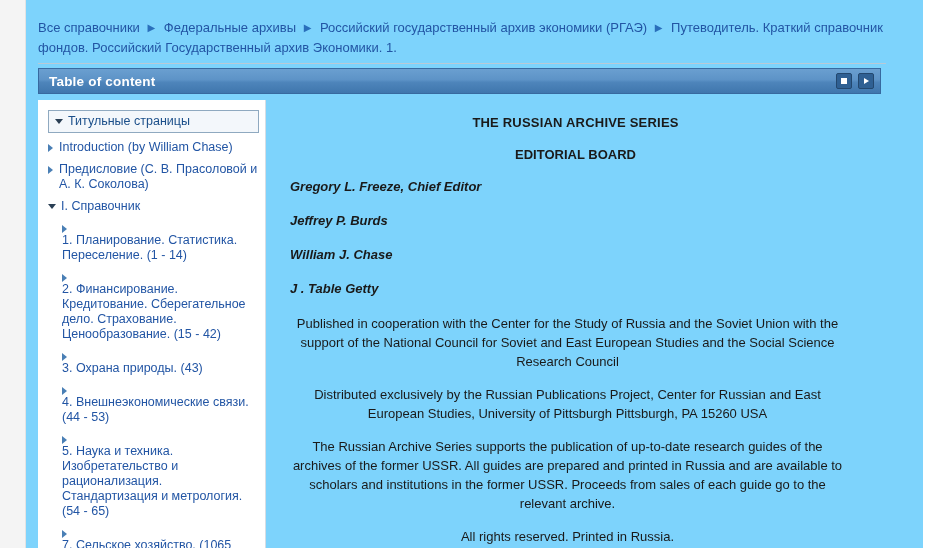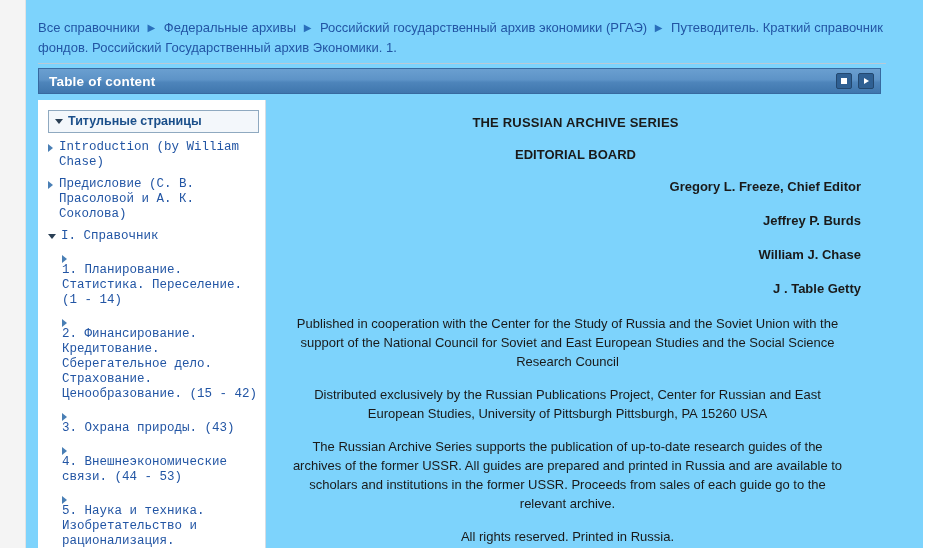--- a/index.html
+++ b/index.html
@@ -110,21 +110,20 @@
     background: #f3f7fb;
     padding: 3px 6px 3px 6px;
     display: flex;
     align-items: flex-start;
     margin-bottom: 7px;
   }
   .toc-selected .lbl {
     color: #1b4f8a;
     font-size: 12.5px;
     line-height: 15px;
-    font-weight: bold;
   }
   .tri-down {
     width: 0; height: 0;
     border-left: 4px solid transparent;
     border-right: 4px solid transparent;
     border-top: 5px solid #2a3f55;
     margin: 5px 5px 0 0;
     flex: none;
   }
   .tri-right {
@@ -138,21 +137,20 @@
   .toc-item {
     display: flex;
     align-items: flex-start;
     margin-bottom: 7px;
   }
   .toc-item .lbl {
     color: #2255a4;
     font-size: 12.5px;
     line-height: 15px;
     cursor: pointer;
-    font-family: Liberation Mono, monospace;
   }
   .toc-item.level1 { padding-left: 0; }
   .toc-item.level2 { padding-left: 14px; flex-direction: column; }
   .toc-item.expanded .lbl { color: #2255a4; }
   
   .doc {
     flex: 1;
     padding: 14px 20px 0 24px;
     overflow: hidden;
     font-size: 13px;
@@ -160,24 +158,25 @@
     line-height: 18px;
   }
   .doc .head {
     text-align: center;
     font-weight: bold;
     margin: 0 0 14px 0;
     font-size: 13px;
   }
   .doc .head.h1 { letter-spacing: 0.2px; }
   .doc .name {
-    text-align: right;
+    text-align: left;
     font-weight: bold;
     margin: 0 0 16px 0;
     font-size: 13px;
+    font-style: italic;
   }
   .doc p.para {
     text-align: center;
     margin: 0 16px 14px 0;
     line-height: 19px;
   }
 </style>
 </head>
 <body>
 

